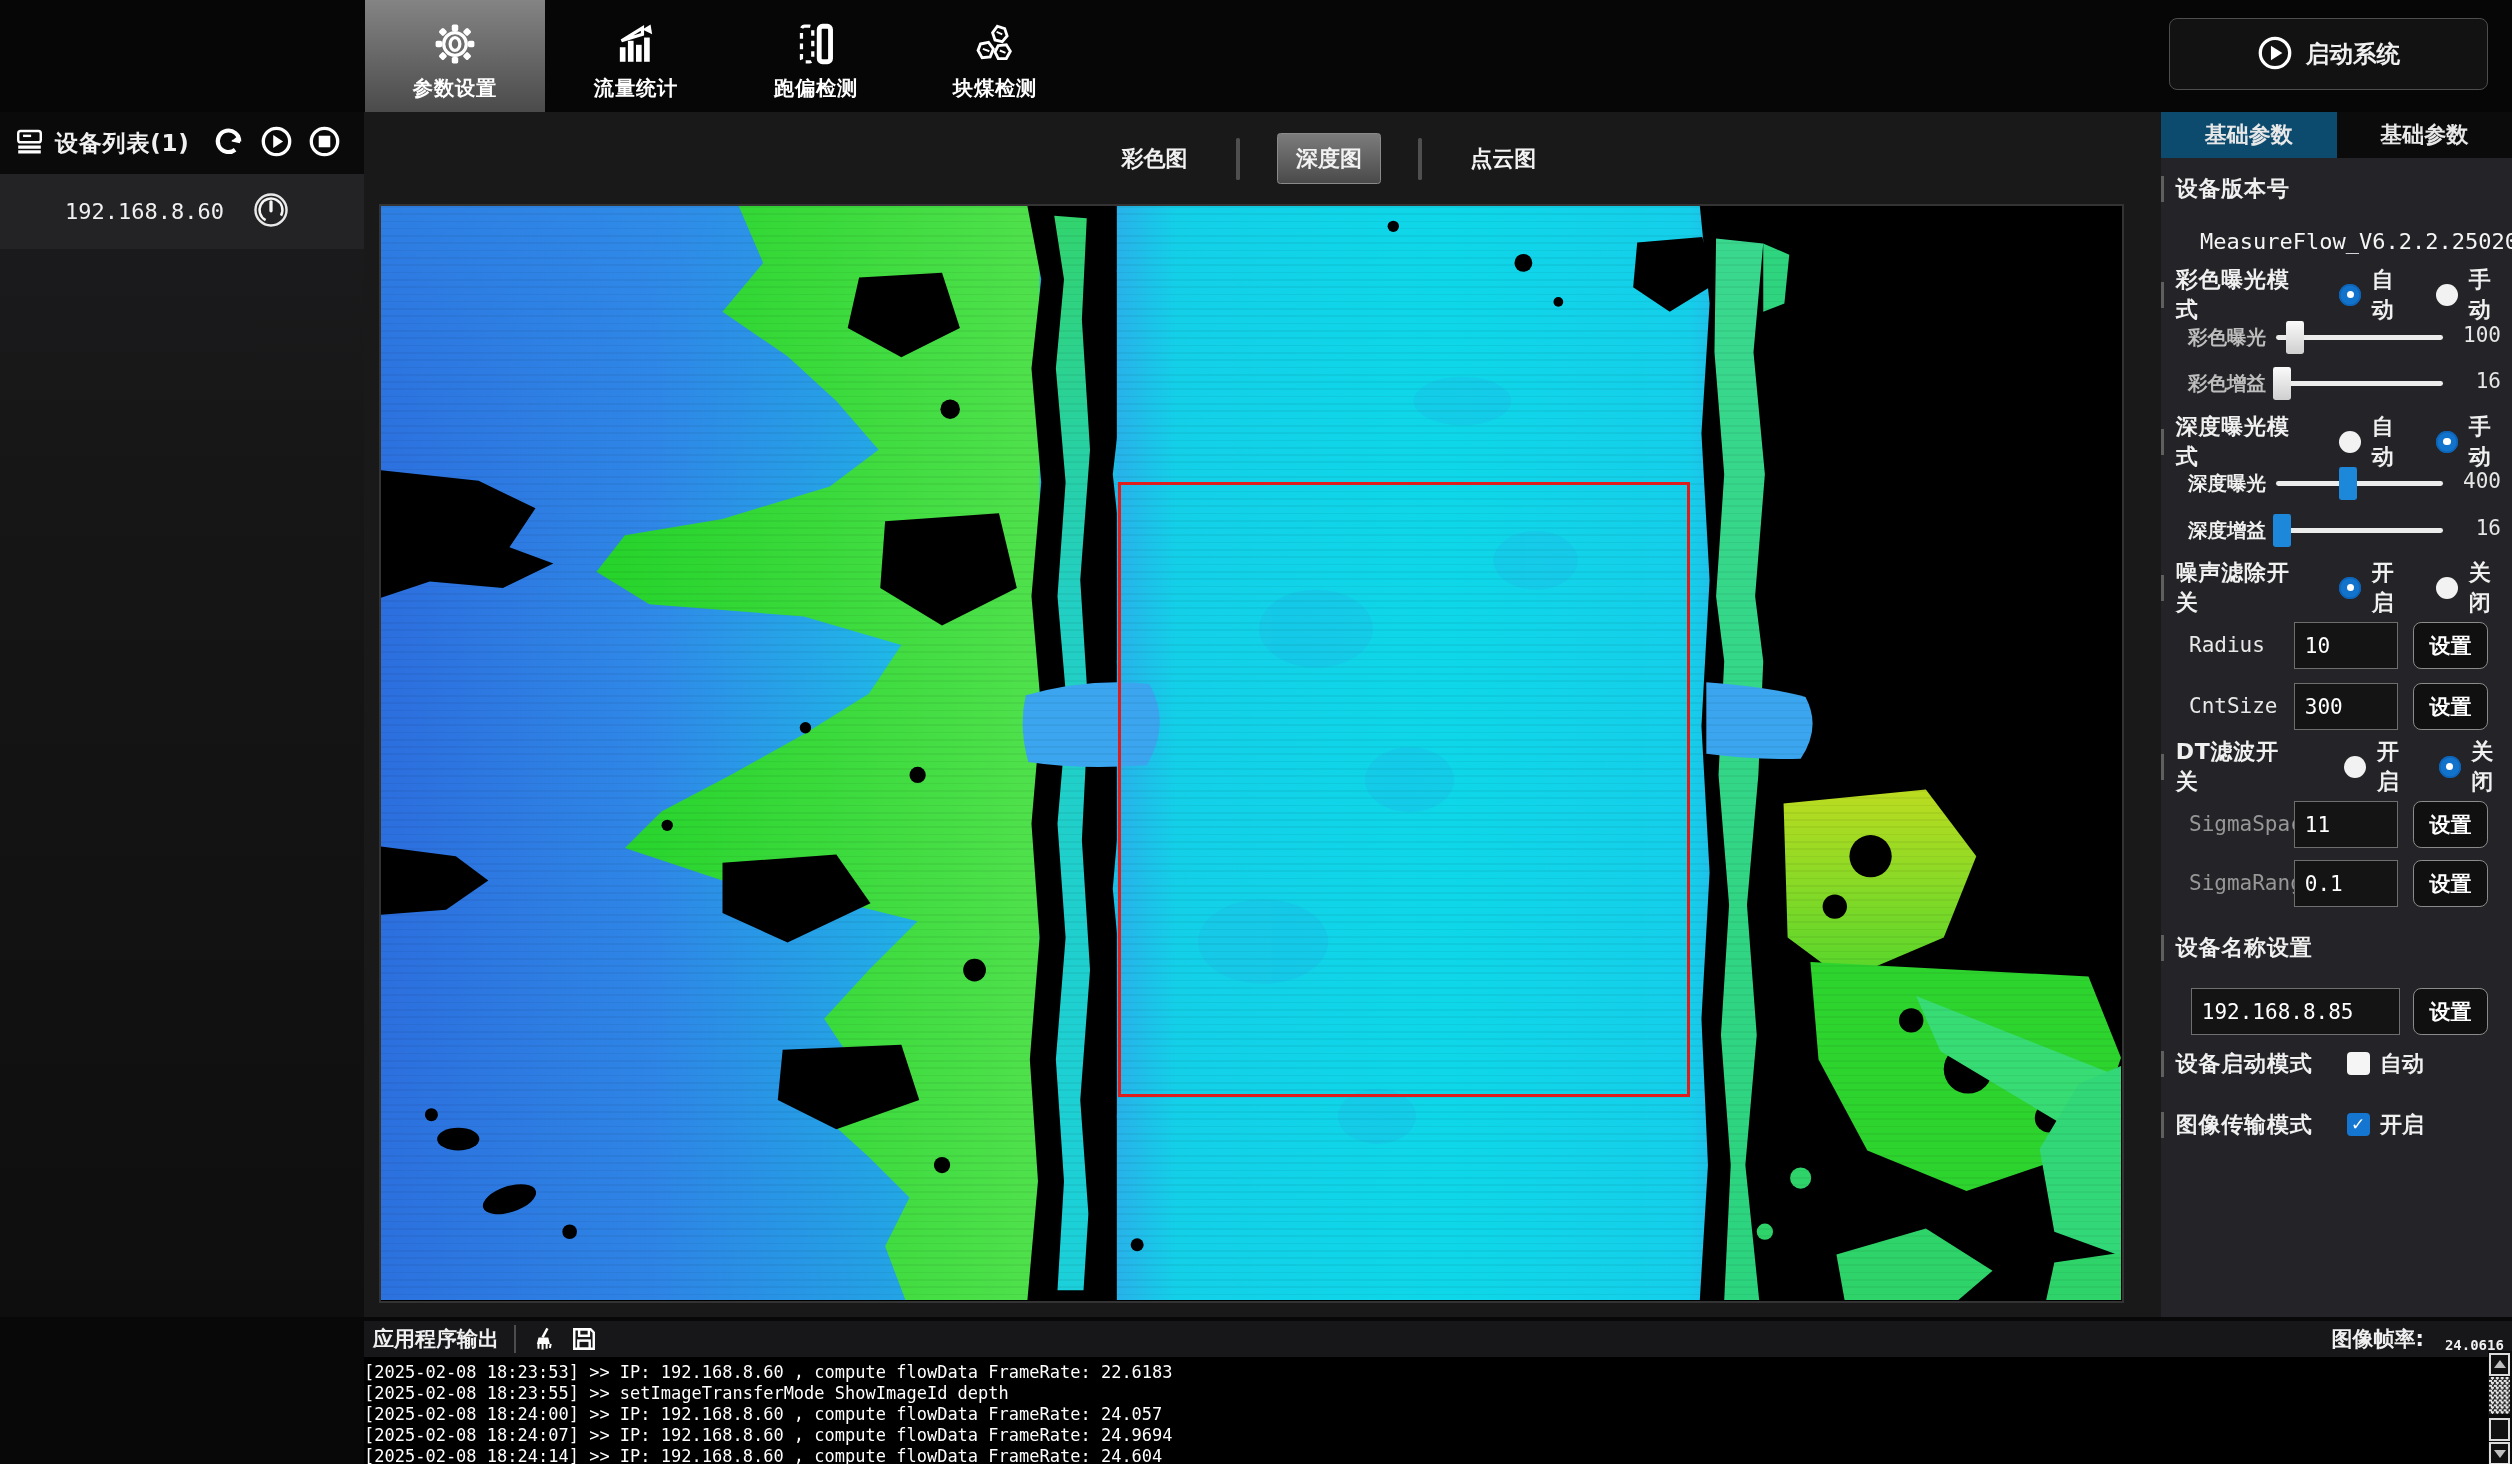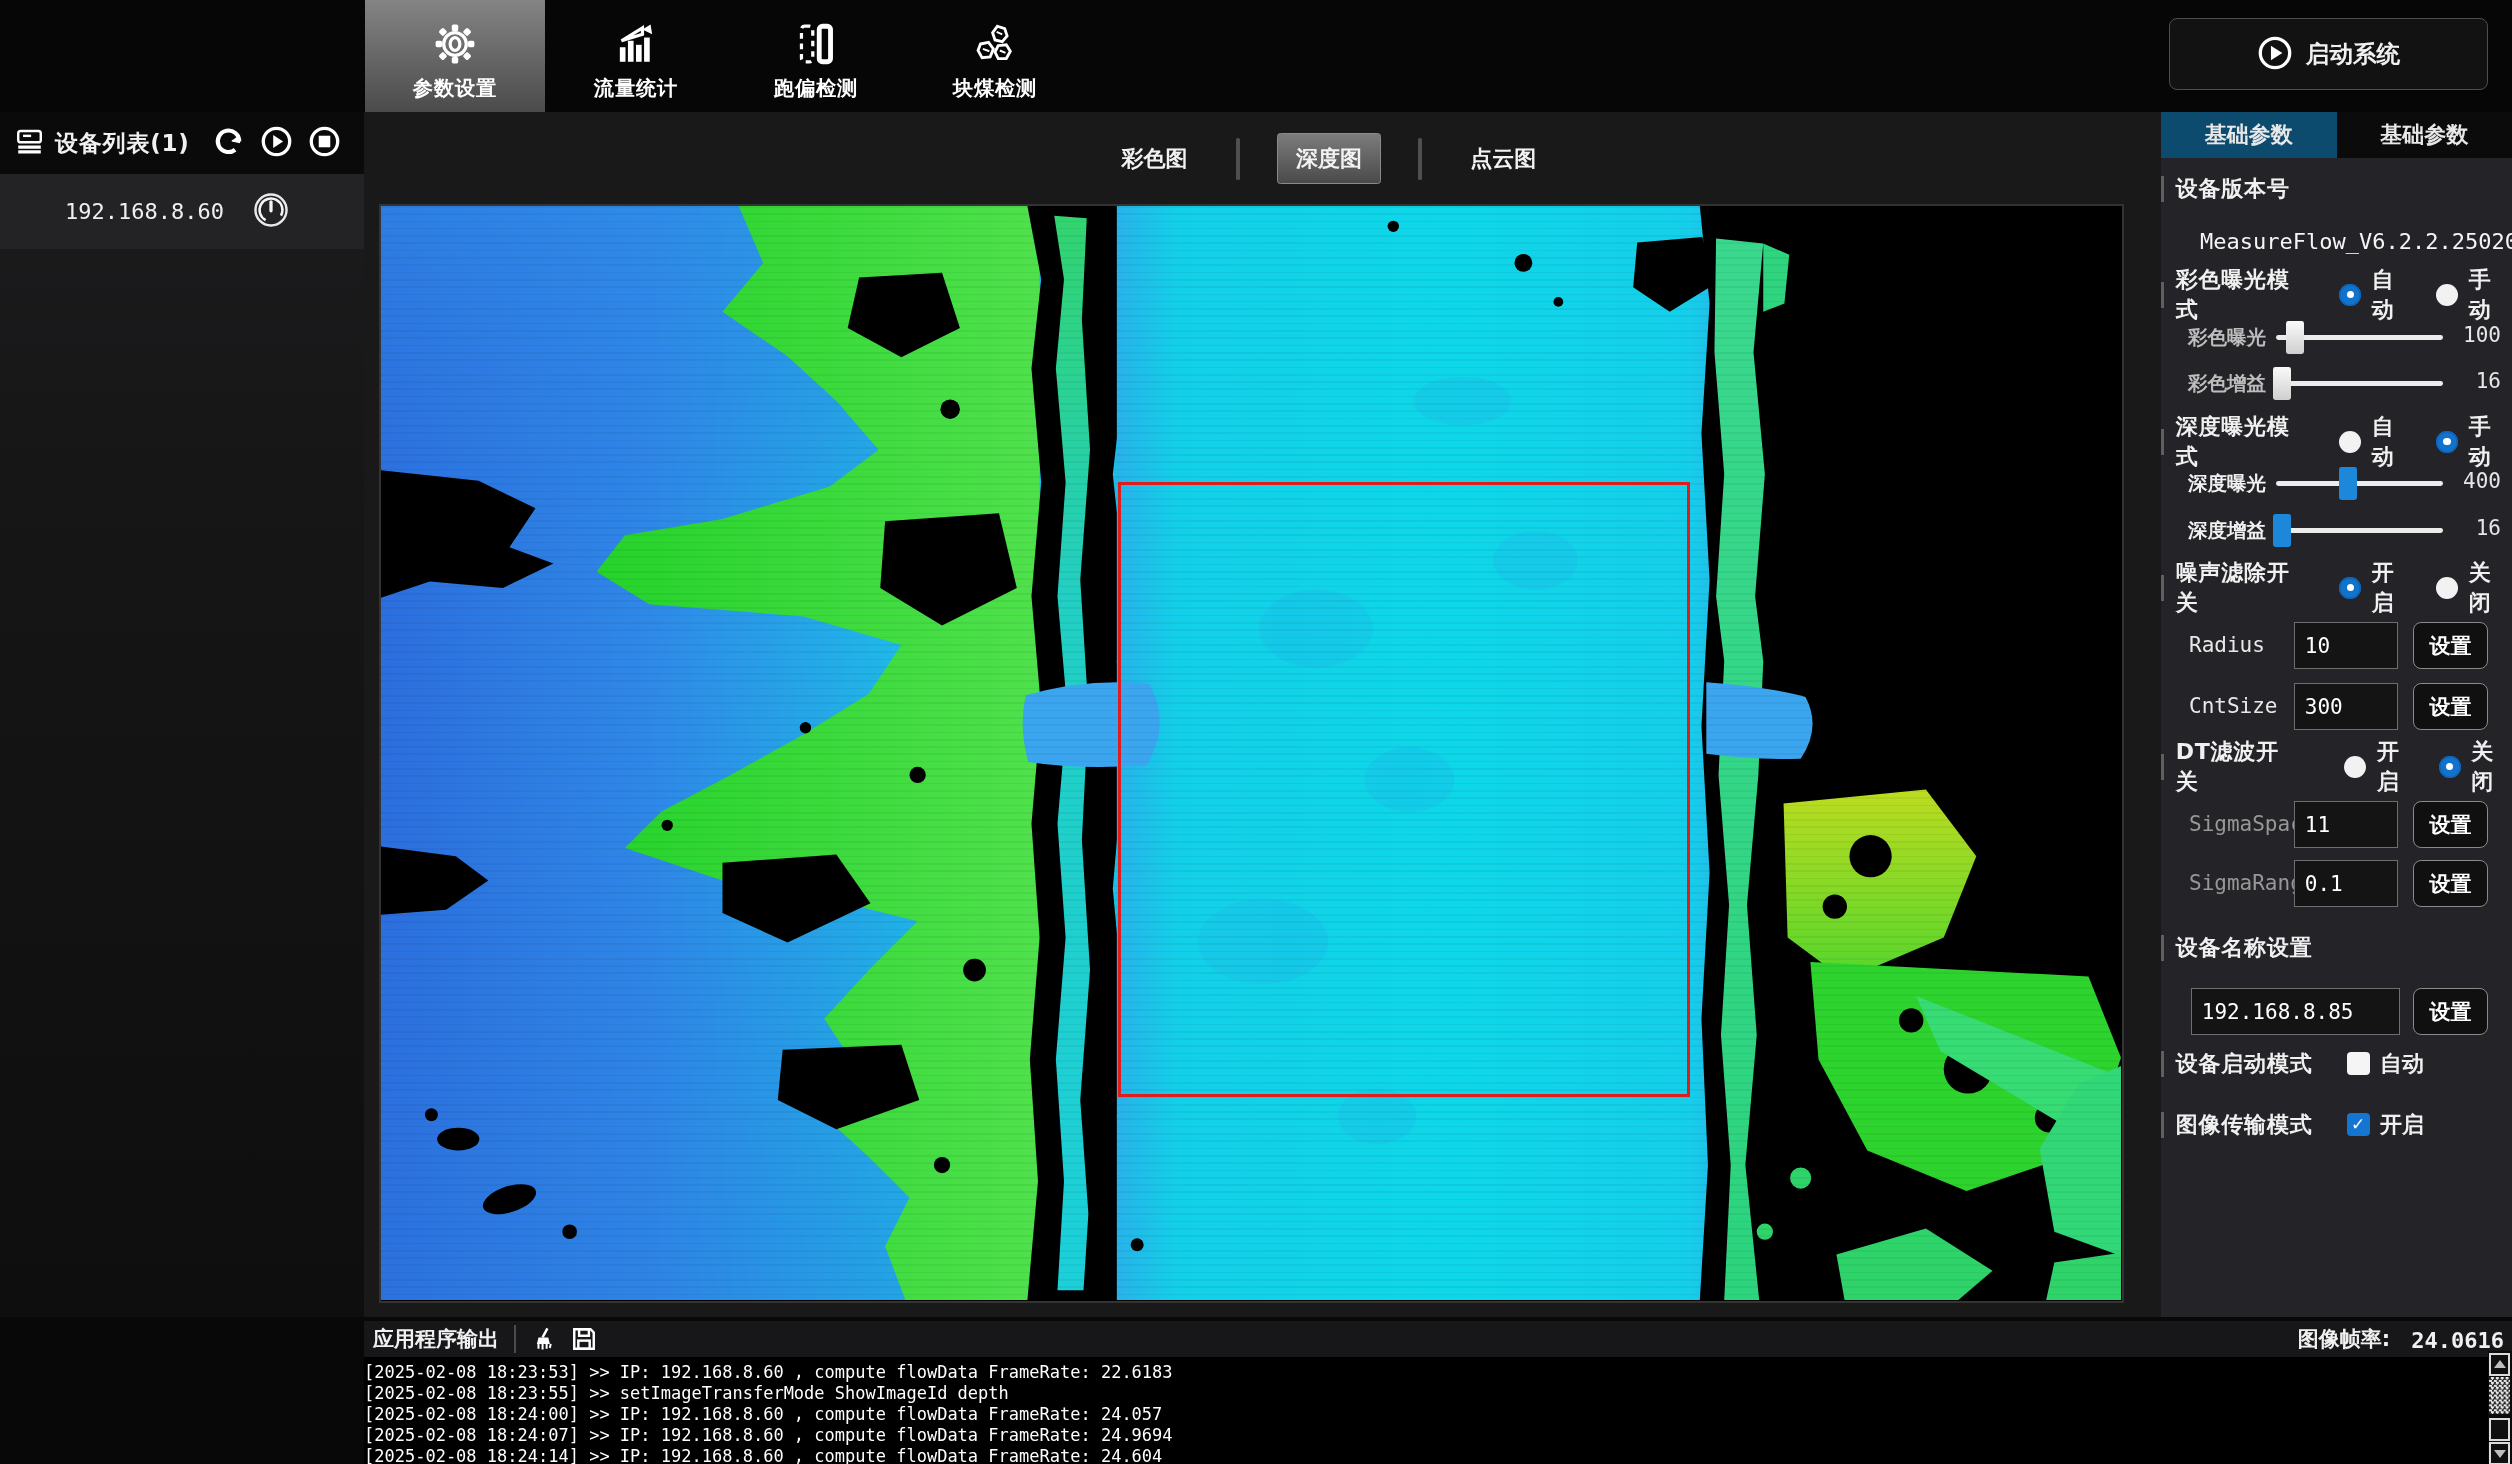--- a/index.html
+++ b/index.html
@@ -92,21 +92,21 @@
   
   .bottom { position:absolute; left:0; top:1317px; width:2512px; height:147px; background:#080808; }
   .console-header { position:absolute; left:364px; top:4.1px; right:0; height:36px; background:#17171a;
                     display:flex; align-items:center; }
   .console-title { font-size:21px; font-weight:700; margin-left:9px; }
   .chdiv { width:2.4px; height:28px; background:#4c4c4c; margin:0 14.6px; }
   .chicon { width:28px; height:28px; margin-right:11.4px; display:flex; align-items:center; justify-content:center;
             cursor:pointer; }
   .framerate { margin-left:auto; display:flex; align-items:flex-end; gap:21px; margin-right:8.1px; }
   .fr-label { font-size:21px; font-weight:700; }
-  .fr-value { font-family:"DejaVu Sans Mono","Liberation Mono",monospace; font-size:22px; font-weight:700; }
+  .fr-value { font-family:"DejaVu Sans Mono","Liberation Mono",monospace; font-size:14px; font-weight:700; }
   .console-body { position:absolute; left:364px; top:40px; right:24.4px; bottom:0; background:#000; overflow:hidden;
                   padding-top:4.9px; }
   .log-line { font-family:"DejaVu Sans Mono","Liberation Mono",monospace; font-size:17px; color:#fff;
               line-height:21px; white-space:pre; }
   .vscroll { position:absolute; right:0; top:34px; width:24.4px; bottom:0; background:#0c0c0c; }
   .sb-btn { position:absolute; left:1.6px; width:21px; height:23px; background:#101010; border:2.4px solid #dcdcdc;
             display:flex; align-items:center; justify-content:center; cursor:pointer; }
   .sb-thumb { position:absolute; left:1.6px; top:26px; width:21px; height:37px; cursor:pointer;
               background:repeating-conic-gradient(#e8e8e8 0% 25%, #2a2a2a 0% 50%) 0 0/4.9px 4.9px; }
   .sb-tri { width:0; height:0; border-left:6.5px solid transparent; border-right:6.5px solid transparent; }

